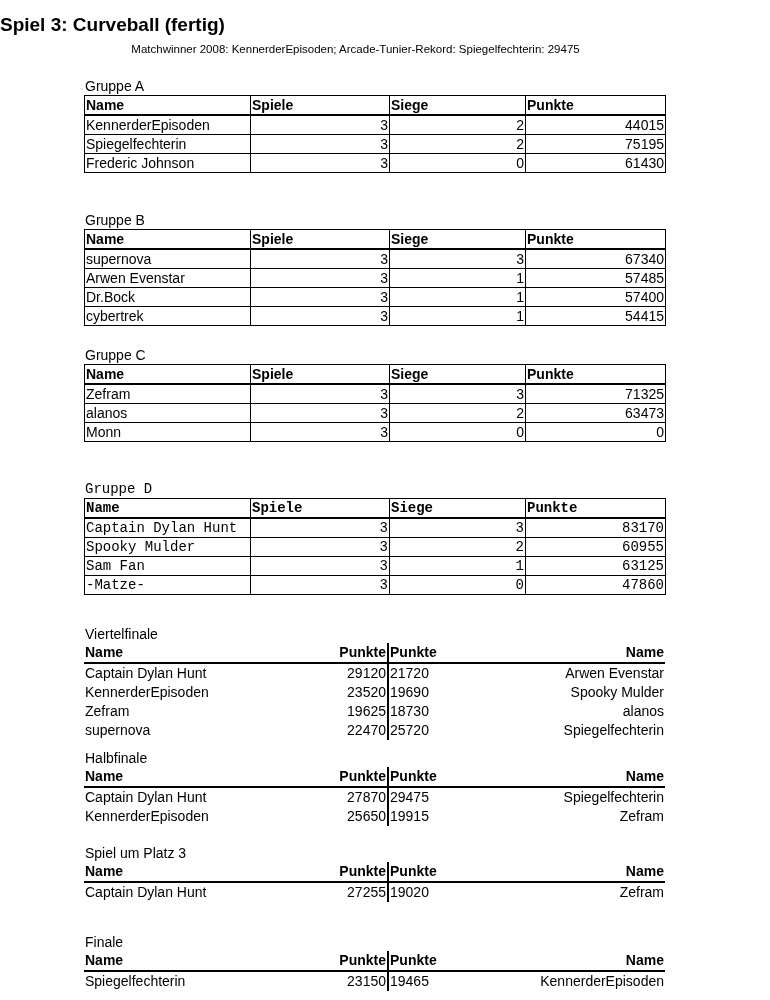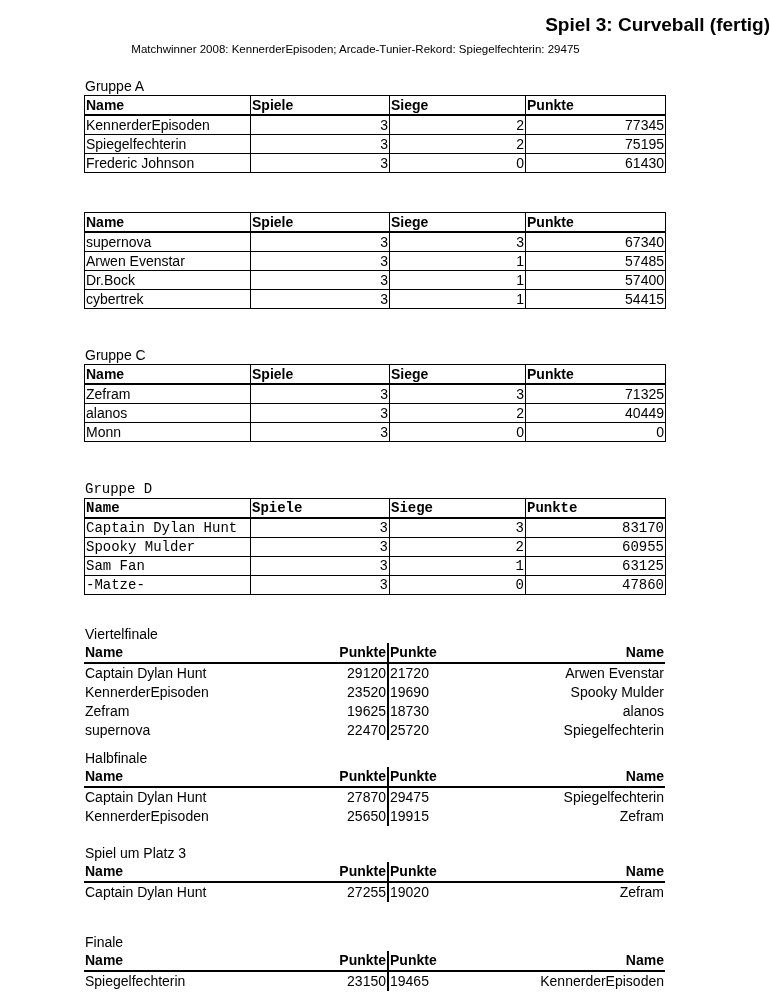--- a/index.html
+++ b/index.html
@@ -1,17 +1,17 @@
 <!DOCTYPE html>
 <html><head>
 <meta charset="utf-8">
 <style>
   html, body { margin:0; padding:0; background:#ffffff; }
   body { width:770px; height:1000px; position:relative; font-family:"Liberation Sans", sans-serif; color:#000; overflow:hidden; }
-  .title { position:absolute; left:0; width:770px; top:14px; text-align:right; font-size:19px; font-weight:bold; }
+  .title { position:absolute; left:0; width:770px; top:14px; text-align:left; font-size:19px; font-weight:bold; }
   .subtitle { position:absolute; left:0; width:711px; top:43px; text-align:center; font-size:11.5px; }
   .section { position:absolute; left:84px; width:581px; }
   .sec-label { font-size:14px; height:17px; line-height:17px; padding-left:1px; }
   table.grp { border-collapse:collapse; width:581px; table-layout:fixed; }
   table.grp td { border:1px solid #000; font-size:14px; height:18px; line-height:18px; padding:0 1px; white-space:nowrap; overflow:hidden; }
   table.grp tr.hdr td { font-weight:bold; border-bottom:2px solid #000; }
   table.grp td.num { text-align:right; }
   table.grp col.c1 { width:166px; } table.grp col.c2 { width:139px; } table.grp col.c3 { width:136px; } table.grp col.c4 { width:140px; }
   table.ko { border-collapse:collapse; width:581px; table-layout:fixed; }
   table.ko td { font-size:14px; height:19px; line-height:19px; padding:0 1px; white-space:nowrap; }
@@ -41,38 +41,39 @@
           <tr class="hdr">
       <td>Name</td>
       <td>Spiele</td>
       <td>Siege</td>
       <td>Punkte</td>
     </tr>
           <tr>
       <td>KennerderEpisoden</td>
       <td class="num">3</td>
       <td class="num">2</td>
-      <td class="num">77345</td>
+      <td class="num">44015</td>
     </tr>
           <tr>
       <td>Spiegelfechterin</td>
       <td class="num">3</td>
       <td class="num">2</td>
       <td class="num">75195</td>
     </tr>
           <tr>
       <td>Frederic Johnson</td>
       <td class="num">3</td>
       <td class="num">0</td>
       <td class="num">61430</td>
     </tr>
         </tbody>
       </table>
     </div>
     <div class="section" style="top: 212px;">
+      <div class="sec-label">Gruppe B</div>
   <table class="grp">
     <colgroup>
           <col class="c1">
           <col class="c2">
           <col class="c3">
           <col class="c4">
         </colgroup>
     <tbody>
           <tr class="hdr">
       <td>Name</td>
@@ -126,21 +127,21 @@
           <tr>
       <td>Zefram</td>
       <td class="num">3</td>
       <td class="num">3</td>
       <td class="num">71325</td>
     </tr>
           <tr>
       <td>alanos</td>
       <td class="num">3</td>
       <td class="num">2</td>
-      <td class="num">40449</td>
+      <td class="num">63473</td>
     </tr>
           <tr>
       <td>Monn</td>
       <td class="num">3</td>
       <td class="num">0</td>
       <td class="num">0</td>
     </tr>
         </tbody>
       </table>
     </div>

